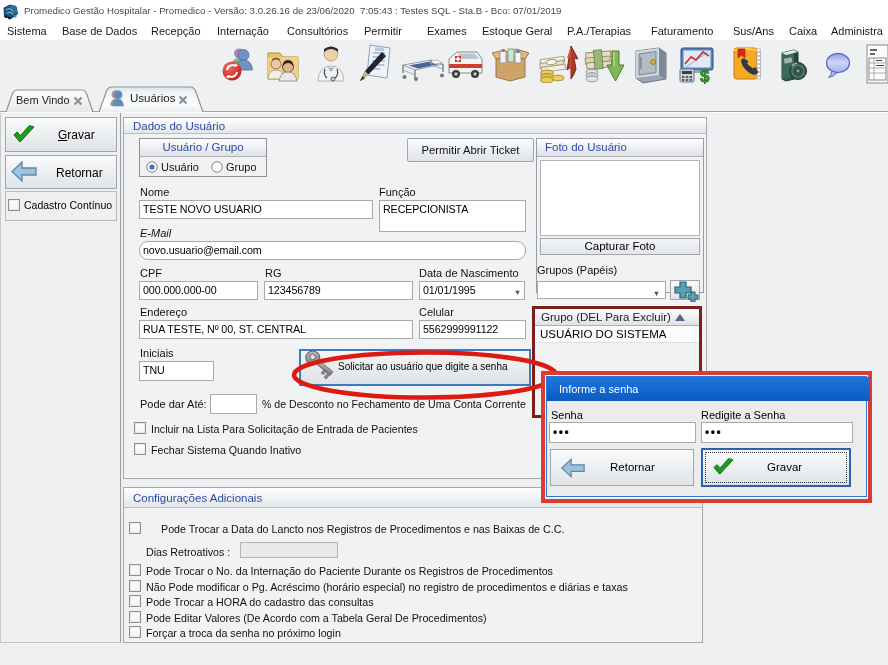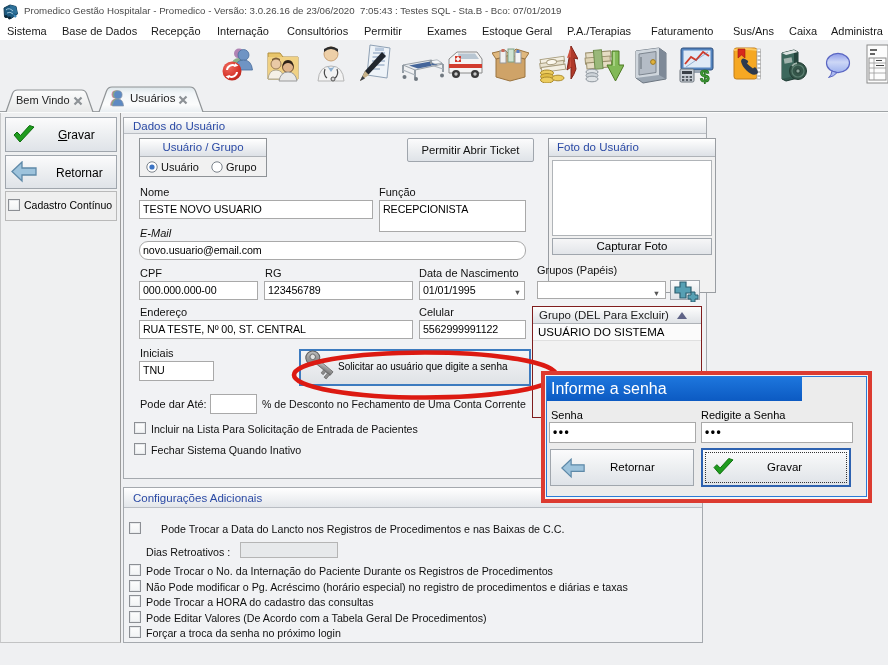--- a/index.html
+++ b/index.html
@@ -342,36 +342,36 @@
 
 <div class="lbl" style="left:140px;top:398px;">Pode dar Até:</div>
 <div class="inp" style="left:210px;top:394px;width:47px;height:20px;"></div>
 <div class="lbl" style="left:262px;top:398px;font-size:10.6px;">% de Desconto no Fechamento de Uma Conta Corrente</div>
 
 <div class="cb" style="left:134px;top:422px;"></div>
 <div class="chkrow" style="left:151px;top:423px;font-size:10.6px;">Incluir na Lista Para Solicitação de Entrada de Pacientes</div>
 <div class="cb" style="left:134px;top:443px;"></div>
 <div class="chkrow" style="left:151px;top:444px;">Fechar Sistema Quando Inativo</div>
 
-<div class="abs" style="left:536px;top:138px;width:168px;height:155px;border:1px solid #999da2;background:#f1f1f1;margin-left:12px;">
+<div class="abs" style="left:536px;top:138px;width:168px;height:155px;border:1px solid #999da2;background:#f1f1f1;">
   <div style="height:18px;background:linear-gradient(#ffffff,#dde1e6);border-bottom:1px solid #aeb2b7;color:#2b4aa5;font-size:11.5px;line-height:17px;padding-left:8px;">Foto do Usuário</div>
   <div style="position:absolute;left:3px;top:21px;width:160px;height:76px;background:#fff;border:1px solid #b0b4b8;"></div>
   <div style="position:absolute;left:3px;top:99px;width:160px;height:17px;border:1px solid #a0a6ad;background:linear-gradient(#f6f6f7,#e2e5e9);text-align:center;font-size:11.5px;line-height:15px;">Capturar Foto</div>
 </div>
 <div class="lbl" style="left:537px;top:264px;">Grupos (Papéis)</div>
 <div class="inp" style="left:537px;top:281px;width:129px;height:18px;">
     <span style="position:absolute;right:5px;top:4px;color:#555;font-size:7.5px;">▼</span>
   </div>
 <div class="btn" style="left:670px;top:280px;width:30px;height:20px;"></div>
 <svg class="abs" style="left:674px;top:281px" width="25" height="21" viewBox="0 0 25 21">
   <path d="M6 1 H12 V6 H17 V12 H12 V17 H6 V12 H1 V6 H6 Z" fill="#57a0b4" stroke="#2d5f70" stroke-width="1.2"></path>
   <path d="M17 11 H21 V14 H24 V18 H21 V21 H17 V18 H14 V14 H17 Z" fill="#57a0b4" stroke="#2d5f70" stroke-width="1"></path>
 </svg>
 
-<div class="abs" style="left:532px;top:306px;width:170px;height:112px;border:1px solid #7f1d1d;background:#f2f2f2;">
+<div class="abs" style="left:532px;top:306px;width:170px;height:112px;border:3px solid #7f1d1d;background:#f2f2f2;">
   <div style="height:17px;background:linear-gradient(#fdfdfd,#dfe2e6);border-bottom:1px solid #aeb2b7;font-size:11.5px;line-height:16px;padding-left:6px;color:#222;">Grupo (DEL Para Excluir)<span style="position:absolute;right:14px;top:5px;width:0;height:0;border-left:5.5px solid transparent;border-right:5.5px solid transparent;border-bottom:7px solid #5f6387;"></span></div>
   <div style="height:17px;background:#fbfbfb;font-size:11.5px;line-height:16px;padding-left:5px;border-bottom:1px solid #e0e0e0;">USUÁRIO DO SISTEMA</div>
 </div>
 
 <svg class="abs" style="left:291px;top:350px;" width="270" height="50" viewBox="0 0 270 50">
   <ellipse cx="134" cy="25" rx="131" ry="22.5" fill="none" stroke="#dc1a12" stroke-width="4.6"></ellipse>
 </svg>
 
 <div class="gbx" style="left:123px;top:487px;width:580px;height:156px;">
   <div class="ghd" style="height:20px;line-height:20px;">Configurações Adicionais</div>
@@ -386,21 +386,21 @@
 <div class="chkrow" style="left:146px;top:581px;">Não Pode modificar o Pg. Acréscimo (horário especial) no registro de procedimentos e diárias e taxas</div>
 <div class="cb" style="left:129px;top:595px;"></div>
 <div class="chkrow" style="left:146px;top:596px;">Pode Trocar a HORA do cadastro das consultas</div>
 <div class="cb" style="left:129px;top:611px;"></div>
 <div class="chkrow" style="left:146px;top:612px;">Pode Editar Valores (De Acordo com a Tabela Geral De Procedimentos)</div>
 <div class="cb" style="left:129px;top:626px;"></div>
 <div class="chkrow" style="left:146px;top:627px;">Forçar a troca da senha no próximo login</div>
 
 <div class="abs" style="left:541px;top:371px;width:331px;height:132px;border:4px solid #dc3b31;background:#f5f5f5;">
  <div style="position:absolute;left:1px;top:1px;width:321px;height:121px;border:1px solid #2b7ad6;background:#ececec;">
-  <div style="position:absolute;left:0;top:0;width:255px;height:24px;background:linear-gradient(#1d76dd,#0c5ac2);color:#fff;font-size:16px;line-height:24px;padding-left:4px;">Informe a senha</div>
+  <div style="position:absolute;left:0;top:0;width:323px;height:24px;background:linear-gradient(#1d76dd,#0c5ac2);color:#fff;font-size:11px;line-height:24px;padding-left:12px;">Informe a senha</div>
   <div style="position:absolute;left:4px;top:32px;font-size:11px;">Senha</div>
   <div style="position:absolute;left:154px;top:32px;font-size:11px;">Redigite a Senha</div>
   <div class="inp" style="left:2px;top:45px;width:147px;height:21px;font-weight:bold;font-size:12px;letter-spacing:1.5px;line-height:17px;">•••</div>
   <div class="inp" style="left:154px;top:45px;width:152px;height:21px;font-weight:bold;font-size:12px;letter-spacing:1.5px;line-height:17px;">•••</div>
   <div class="btn" style="left:3px;top:72px;width:144px;height:37px;"></div>
   <svg class="abs" style="left:13px;top:81px" width="26" height="21" viewBox="0 0 28 22">
     <path d="M12 1 L2 10.5 L12 20 L12 14 L26 14 L26 7 L12 7 Z" fill="#9dc3dc" stroke="#5e89a8" stroke-width="1.3"></path>
   </svg>
   <div style="position:absolute;left:63px;top:84px;font-size:11.5px;">Retornar</div>
   <div class="btn" style="left:154px;top:71px;width:150px;height:39px;border:2px solid #2e62b0;outline:1px dotted #333;outline-offset:-5px;"></div>

